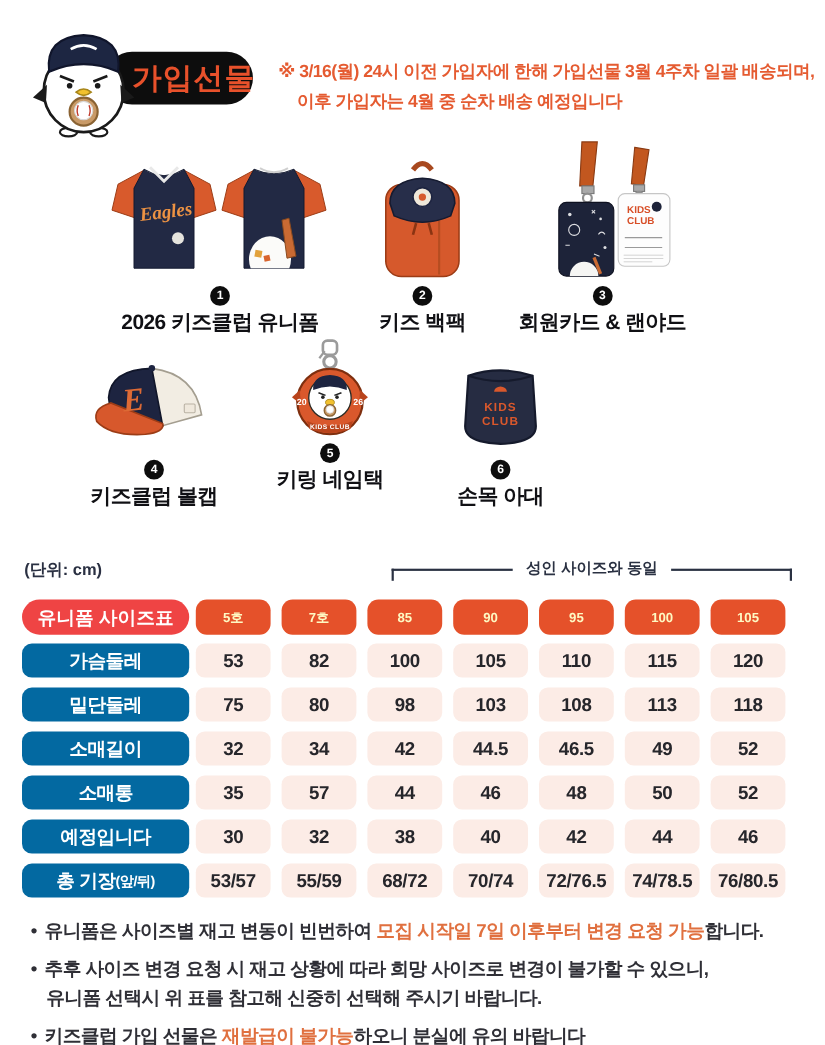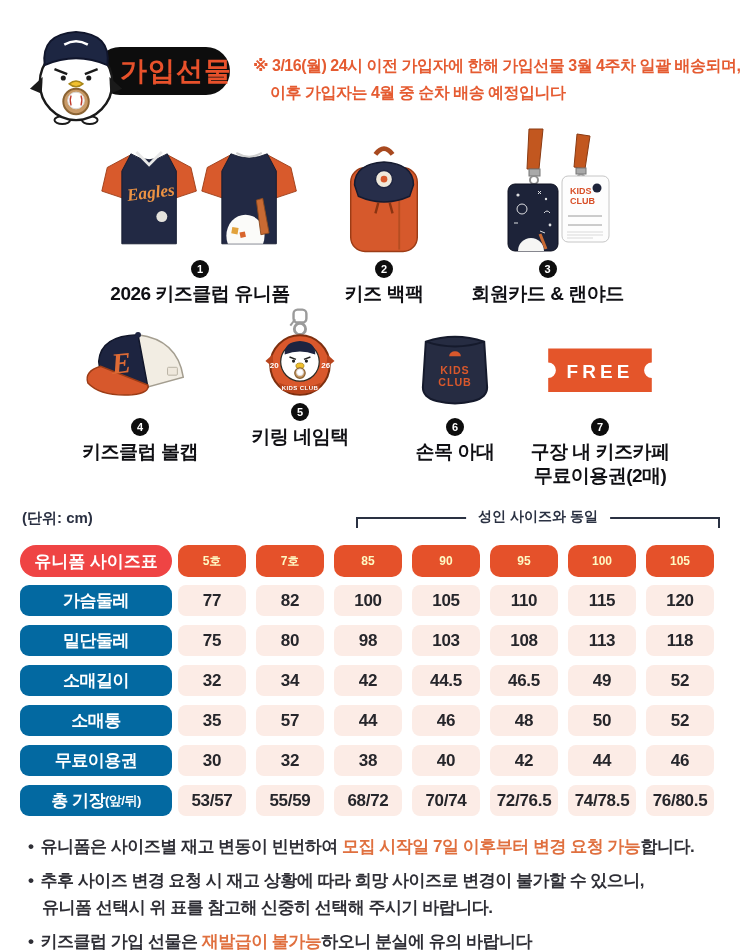--- a/index.html
+++ b/index.html
@@ -228,52 +228,41 @@
         <path d="M9,15 Q39,25 69,15" fill="none" stroke="#151a2c" stroke-width="2"></path>
         <path d="M33,30 a6,5 0 0 1 12,0 Z" fill="#d9582c"></path>
         <text x="39" y="48" class="wb-text">KIDS</text>
         <text x="39" y="61" class="wb-text">CLUB</text>
       </svg>
     </div>
     <div class="num">6</div>
     <div class="g-label">손목 아대</div>
   </div>
 
-  <div class="gift g7">
-    <div class="imgbox center">
-      <svg width="112" viewBox="0 0 160 72">
-        <path d="M6,5 H154 V25 A11,11 0 0 0 154,47 V67 H6 V47 A11,11 0 0 0 6,25 Z" fill="#e4552a"></path>
-        <text x="80" y="47" class="free-text">FREE</text>
-      </svg>
-    </div>
-    <div class="num">7</div>
-    <div class="g-label">구장 내 키즈카페</div>
-    <div class="g-label">무료이용권(2매)</div>
-  </div>
 
   <div class="table-sec">
     <div class="unit-label">(단위: cm)</div>
     <div class="bracket">
       <span class="bracket-label">성인 사이즈와 동일</span>
     </div>
 
     <div class="t-row t-head">
       <div class="t-title">유니폼 사이즈표</div>
       <div class="t-col">5호</div>
       <div class="t-col">7호</div>
       <div class="t-col">85</div>
       <div class="t-col">90</div>
       <div class="t-col">95</div>
       <div class="t-col">100</div>
       <div class="t-col">105</div>
     </div>
 
     <div class="t-row row0">
       <div class="r-label">가슴둘레</div>
-      <div class="r-cell">77</div>
+      <div class="r-cell">53</div>
       <div class="r-cell">82</div>
       <div class="r-cell">100</div>
       <div class="r-cell">105</div>
       <div class="r-cell">110</div>
       <div class="r-cell">115</div>
       <div class="r-cell">120</div>
     </div>
 
     <div class="t-row row1">
       <div class="r-label">밑단둘레</div>
@@ -302,21 +291,21 @@
       <div class="r-cell">35</div>
       <div class="r-cell">57</div>
       <div class="r-cell">44</div>
       <div class="r-cell">46</div>
       <div class="r-cell">48</div>
       <div class="r-cell">50</div>
       <div class="r-cell">52</div>
     </div>
 
     <div class="t-row row4">
-      <div class="r-label">무료이용권</div>
+      <div class="r-label">예정입니다</div>
       <div class="r-cell">30</div>
       <div class="r-cell">32</div>
       <div class="r-cell">38</div>
       <div class="r-cell">40</div>
       <div class="r-cell">42</div>
       <div class="r-cell">44</div>
       <div class="r-cell">46</div>
     </div>
 
     <div class="t-row row5">

